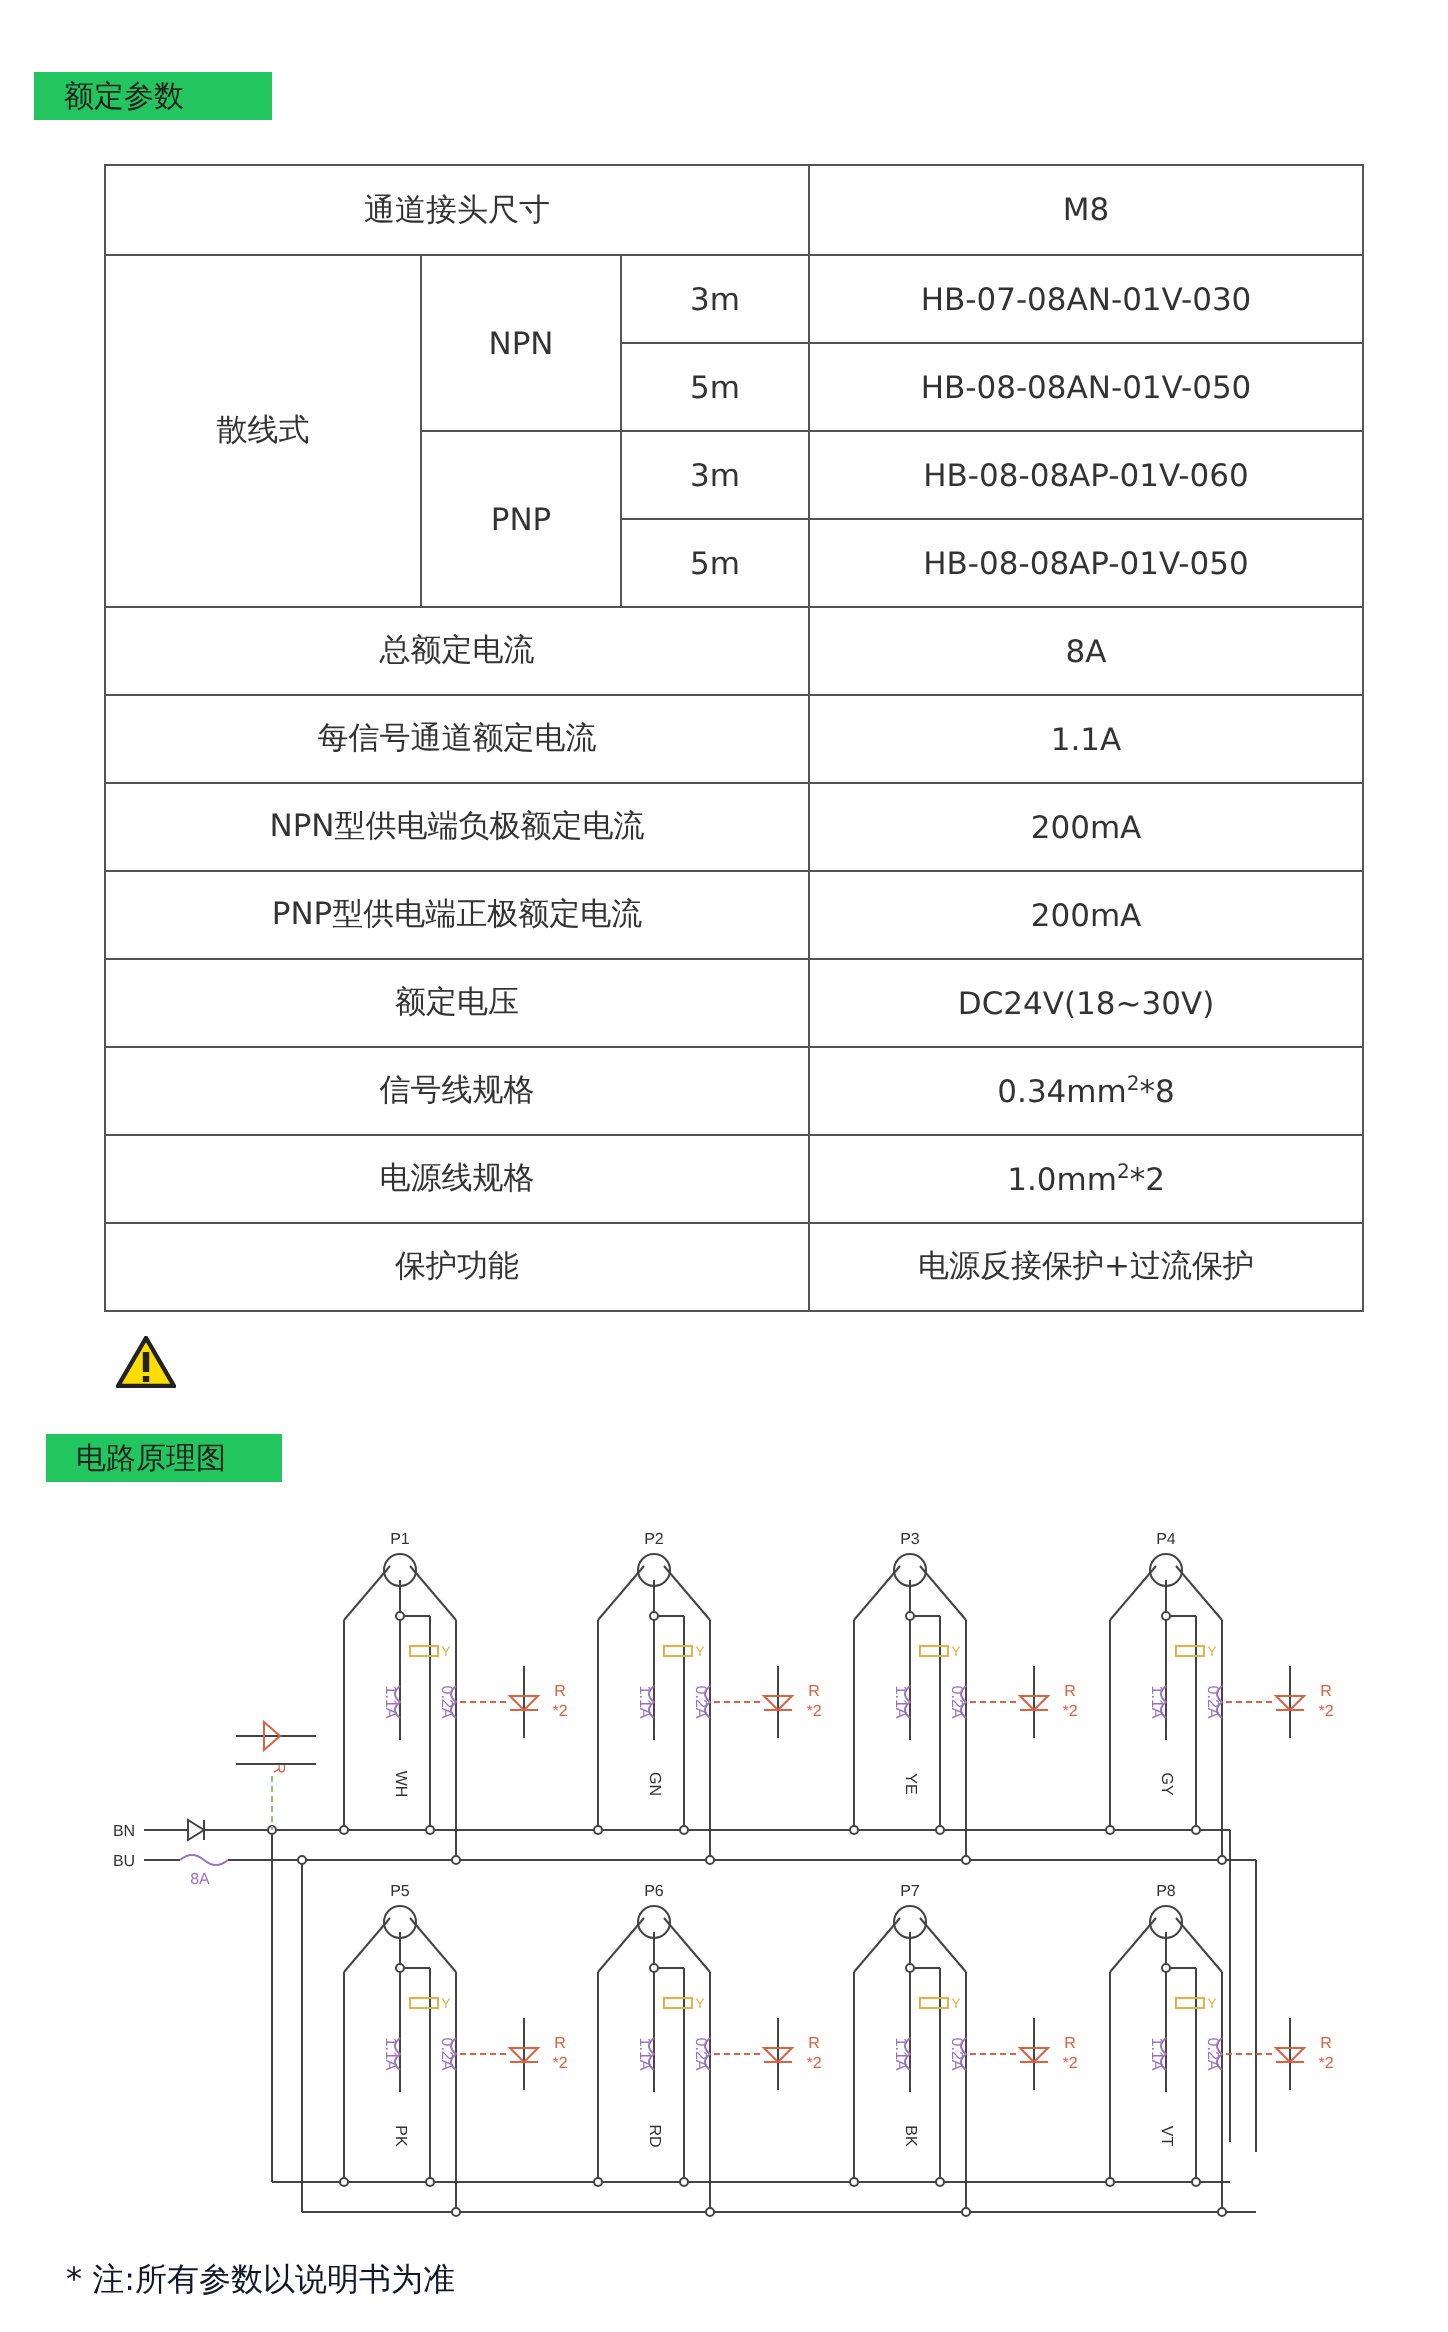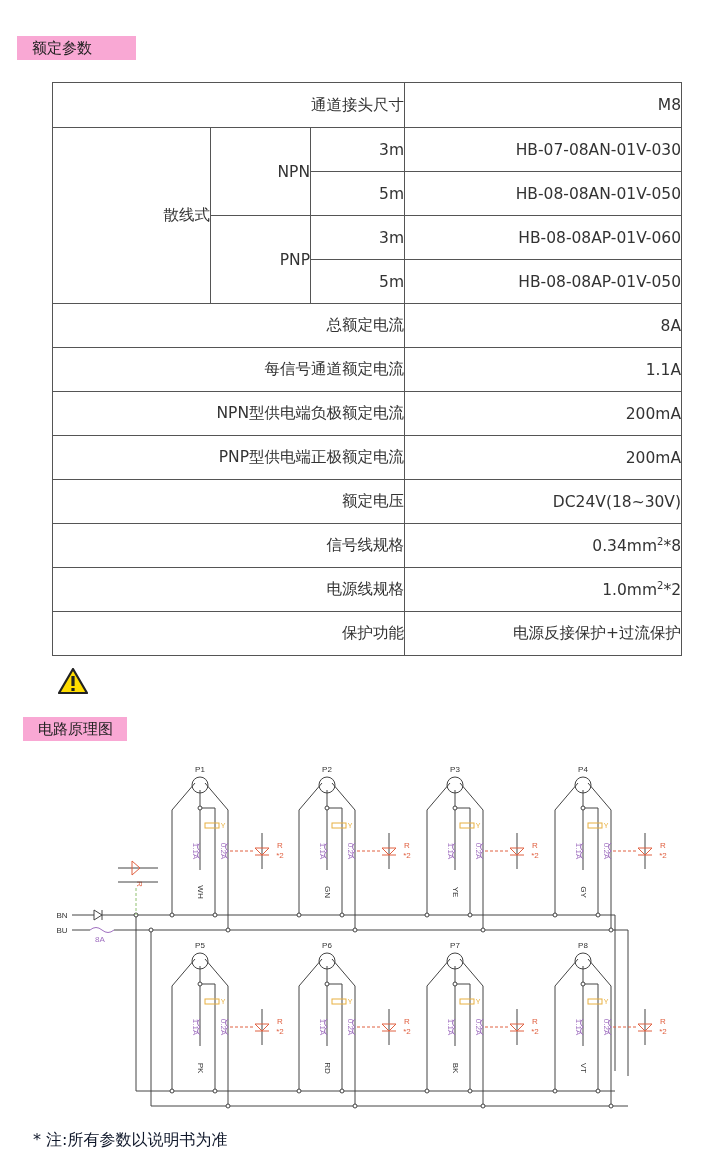--- a/index.html
+++ b/index.html
@@ -1,25 +1,25 @@
 <!DOCTYPE html>
 <html><head>
 <meta charset="utf-8">
 <style>
   html, body { margin:0; padding:0; background:#ffffff; }
   body { width:724px; height:1166px; position:relative; overflow:hidden;
          font-family:"DejaVu Sans", "Liberation Sans", sans-serif; color:#333333; }
-  .section-tag { position:absolute; background:#f9a8d4; color:#222; font-size:15px;
+  .section-tag { position:absolute; background:#22c55e; color:#222; font-size:15px;
                  line-height:24px; padding:0 0 0 15px; box-sizing:border-box; }
   #tag-params { left:17px; top:36px; width:119px; height:24px; }
-  #tag-circuit { left:23px; top:717px; width:104px; height:24px; }
+  #tag-circuit { left:23px; top:717px; width:118px; height:24px; }
 
   table.spec { position:absolute; left:52px; top:82px; width:629px;
                border-collapse:collapse; table-layout:fixed; font-size:15.5px; color:#333; }
-  table.spec td { border:1px solid #555; text-align:right; vertical-align:middle;
+  table.spec td { border:1px solid #555; text-align:center; vertical-align:middle;
                   padding:0; height:43px; }
   table.spec td.sub { height:43px; }
   .sup { font-size:10px; vertical-align:super; line-height:0; }
 
   .warning { position:absolute; left:58px; top:668px; display:flex; align-items:center;
              font-size:16px; color:#333; }
   .warning svg { margin-right:8px; }
 
   .circuit { position:absolute; left:40px; top:760px; }
   .note { position:absolute; left:33px; top:1130px; font-size:16px; color:#0f172a; }

